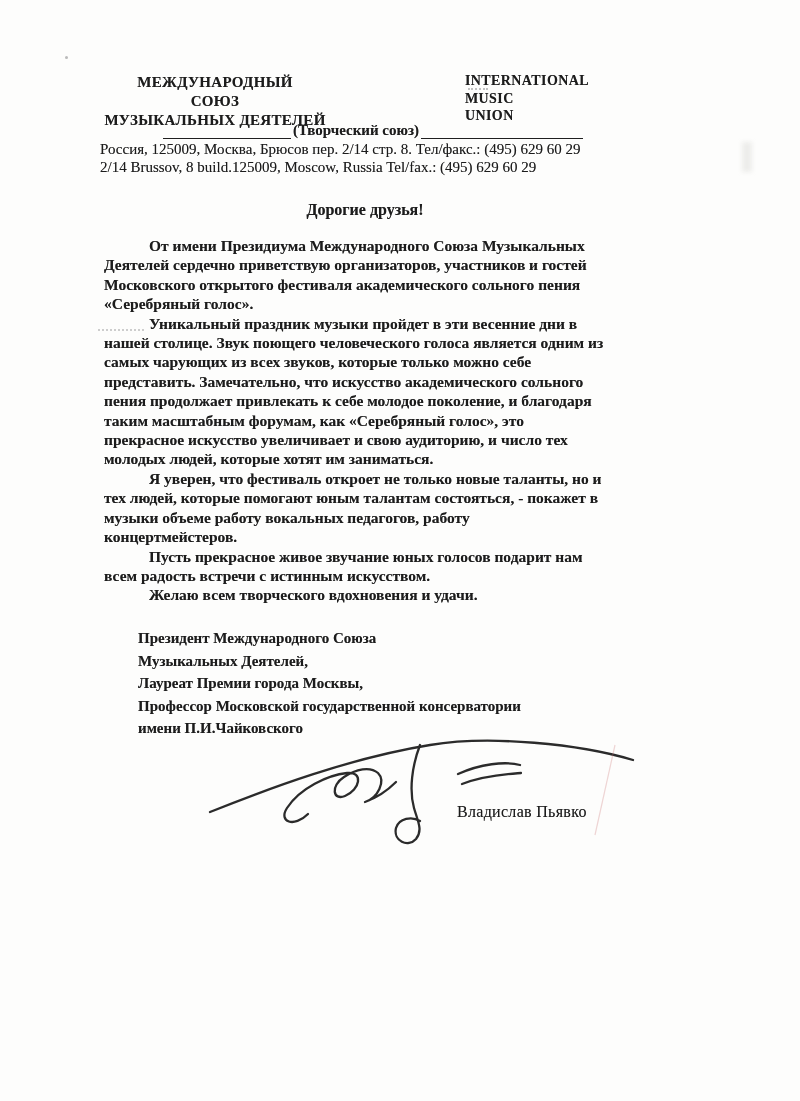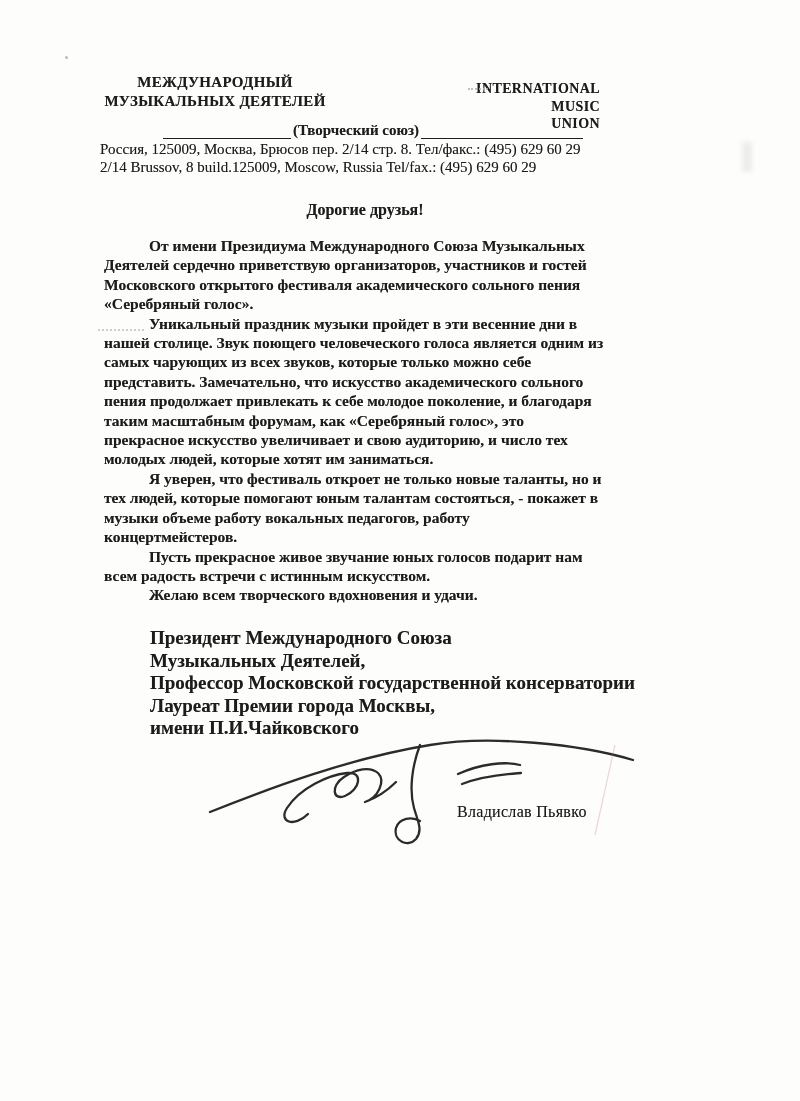--- a/index.html
+++ b/index.html
@@ -9,22 +9,22 @@
     font-family:"Liberation Serif","DejaVu Serif",serif;
     color:#1c1c1c;
     text-shadow:0 0 0.5px rgba(25,25,25,0.45);
   }
   
   .org-ru{
     position:absolute;left:100px;top:52px;width:230px;
     text-align:center;font-weight:700;font-size:15px;line-height:19px;letter-spacing:0.3px;margin-top:21px;
   }
   .org-en{
-    position:absolute;left:465px;top:80px;width:135px;
-    text-align:right;font-weight:700;font-size:14px;line-height:17.5px;letter-spacing:0.4px;
+    position:absolute;left:465px;top:72px;width:135px;
+    text-align:left;font-weight:700;font-size:14px;line-height:17.5px;letter-spacing:0.4px;
   }
   .dash-artifact{
     position:absolute;left:468px;top:88px;width:20px;height:0;
     border-top:2px dotted #b3b3b3;opacity:.8;
   }
   .subtitle-row{
     position:absolute;left:163px;top:121px;width:420px;
     display:flex;align-items:flex-end;
     font-weight:700;font-size:15px;
   }
@@ -40,40 +40,41 @@
   .salutation{
     position:absolute;left:105px;top:201px;width:520px;
     text-align:center;font-weight:700;font-size:16px;
   }
   .body-text{
     position:absolute;left:104px;top:236px;width:500px;
     font-weight:700;font-size:15.5px;line-height:19.4px;
   }
   .body-text p{margin:0;text-indent:45px;}
   .sig-block{
-    position:absolute;left:150px;top:627px;
-    font-weight:700;font-size:19px;line-height:22.6px;
+    position:absolute;left:138px;top:627px;
+    font-weight:700;font-size:15px;line-height:22.6px;
   }
   .signature-svg{position:absolute;left:190px;top:718px;width:480px;height:140px;}
   .signee{
     position:absolute;left:457px;top:803px;
     font-weight:400;font-size:16px;letter-spacing:0.3px;
   }
   
   .speck-a{position:absolute;left:65px;top:56px;width:3px;height:3px;background:#8d8d8d;border-radius:50%;opacity:.6;}
   .margin-dashes{position:absolute;left:98px;top:329px;width:46px;height:0;border-top:2px dotted #c2c2c2;opacity:.8;}
   .smudge{position:absolute;left:742px;top:142px;width:10px;height:30px;background:#ededeb;filter:blur(2px);}
 </style>
 </head>
 <body>
 
 <div class="paper">
 
   <div class="org-ru">
     <div>МЕЖДУНАРОДНЫЙ</div>
+    <div>СОЮЗ</div>
     <div>МУЗЫКАЛЬНЫХ ДЕЯТЕЛЕЙ</div>
   </div>
 
   <div class="org-en">
     <div>INTERNATIONAL</div>
     <div>MUSIC</div>
     <div>UNION</div>
   </div>
 
   <div class="dash-artifact"></div>
@@ -95,22 +96,22 @@
     <p>От имени Президиума Международного Союза Музыкальных Деятелей сердечно приветствую организаторов, участников и гостей Московского открытого фестиваля академического сольного пения «Серебряный голос».</p>
     <p>Уникальный праздник музыки пройдет в эти весенние дни в нашей столице. Звук поющего человеческого голоса является одним из самых чарующих из всех звуков, которые только можно себе представить. Замечательно, что искусство академического сольного пения продолжает привлекать к себе молодое поколение, и благодаря таким масштабным форумам, как «Серебряный голос», это прекрасное искусство увеличивает и свою аудиторию, и число тех молодых людей, которые хотят им заниматься.</p>
     <p>Я уверен, что фестиваль откроет не только новые таланты, но и тех людей, которые помогают юным талантам состояться, - покажет в музыки объеме работу вокальных педагогов, работу концертмейстеров.</p>
     <p>Пусть прекрасное живое звучание юных голосов подарит нам всем радость встречи с истинным искусством.</p>
     <p>Желаю всем творческого вдохновения и удачи.</p>
   </div>
 
   <div class="sig-block">
     <div>Президент Международного Союза</div>
     <div>Музыкальных Деятелей,</div>
+    <div>Лауреат Премии города Москвы,</div>
     <div>Профессор Московской государственной консерватории</div>
-    <div>Лауреат Премии города Москвы,</div>
     <div>имени П.И.Чайковского</div>
   </div>
 
   <svg class="signature-svg" viewBox="0 0 480 140" fill="none" xmlns="http://www.w3.org/2000/svg">
 
     <path d="M 20 94 C 80 70, 160 40, 240 27 C 300 17, 390 26, 443 42" stroke="#2b2b2b" stroke-width="2.3" stroke-linecap="round"></path>
 
     <path d="M 118 96 C 104 110, 88 104, 97 90 C 110 70, 138 57, 157 55 C 174 53, 170 72, 155 78 C 143 83, 140 68, 154 59 C 166 51, 180 48, 188 55 C 196 63, 188 80, 175 84 C 186 80, 198 72, 206 64" stroke="#2b2b2b" stroke-width="2.3" stroke-linecap="round" stroke-linejoin="round"></path>
 
     <path d="M 230 27 C 222 48, 219 72, 224 90 C 228 104, 233 112, 226 121 C 218 130, 203 123, 206 110 C 209 100, 222 98, 230 103" stroke="#2b2b2b" stroke-width="2.3" stroke-linecap="round"></path>

